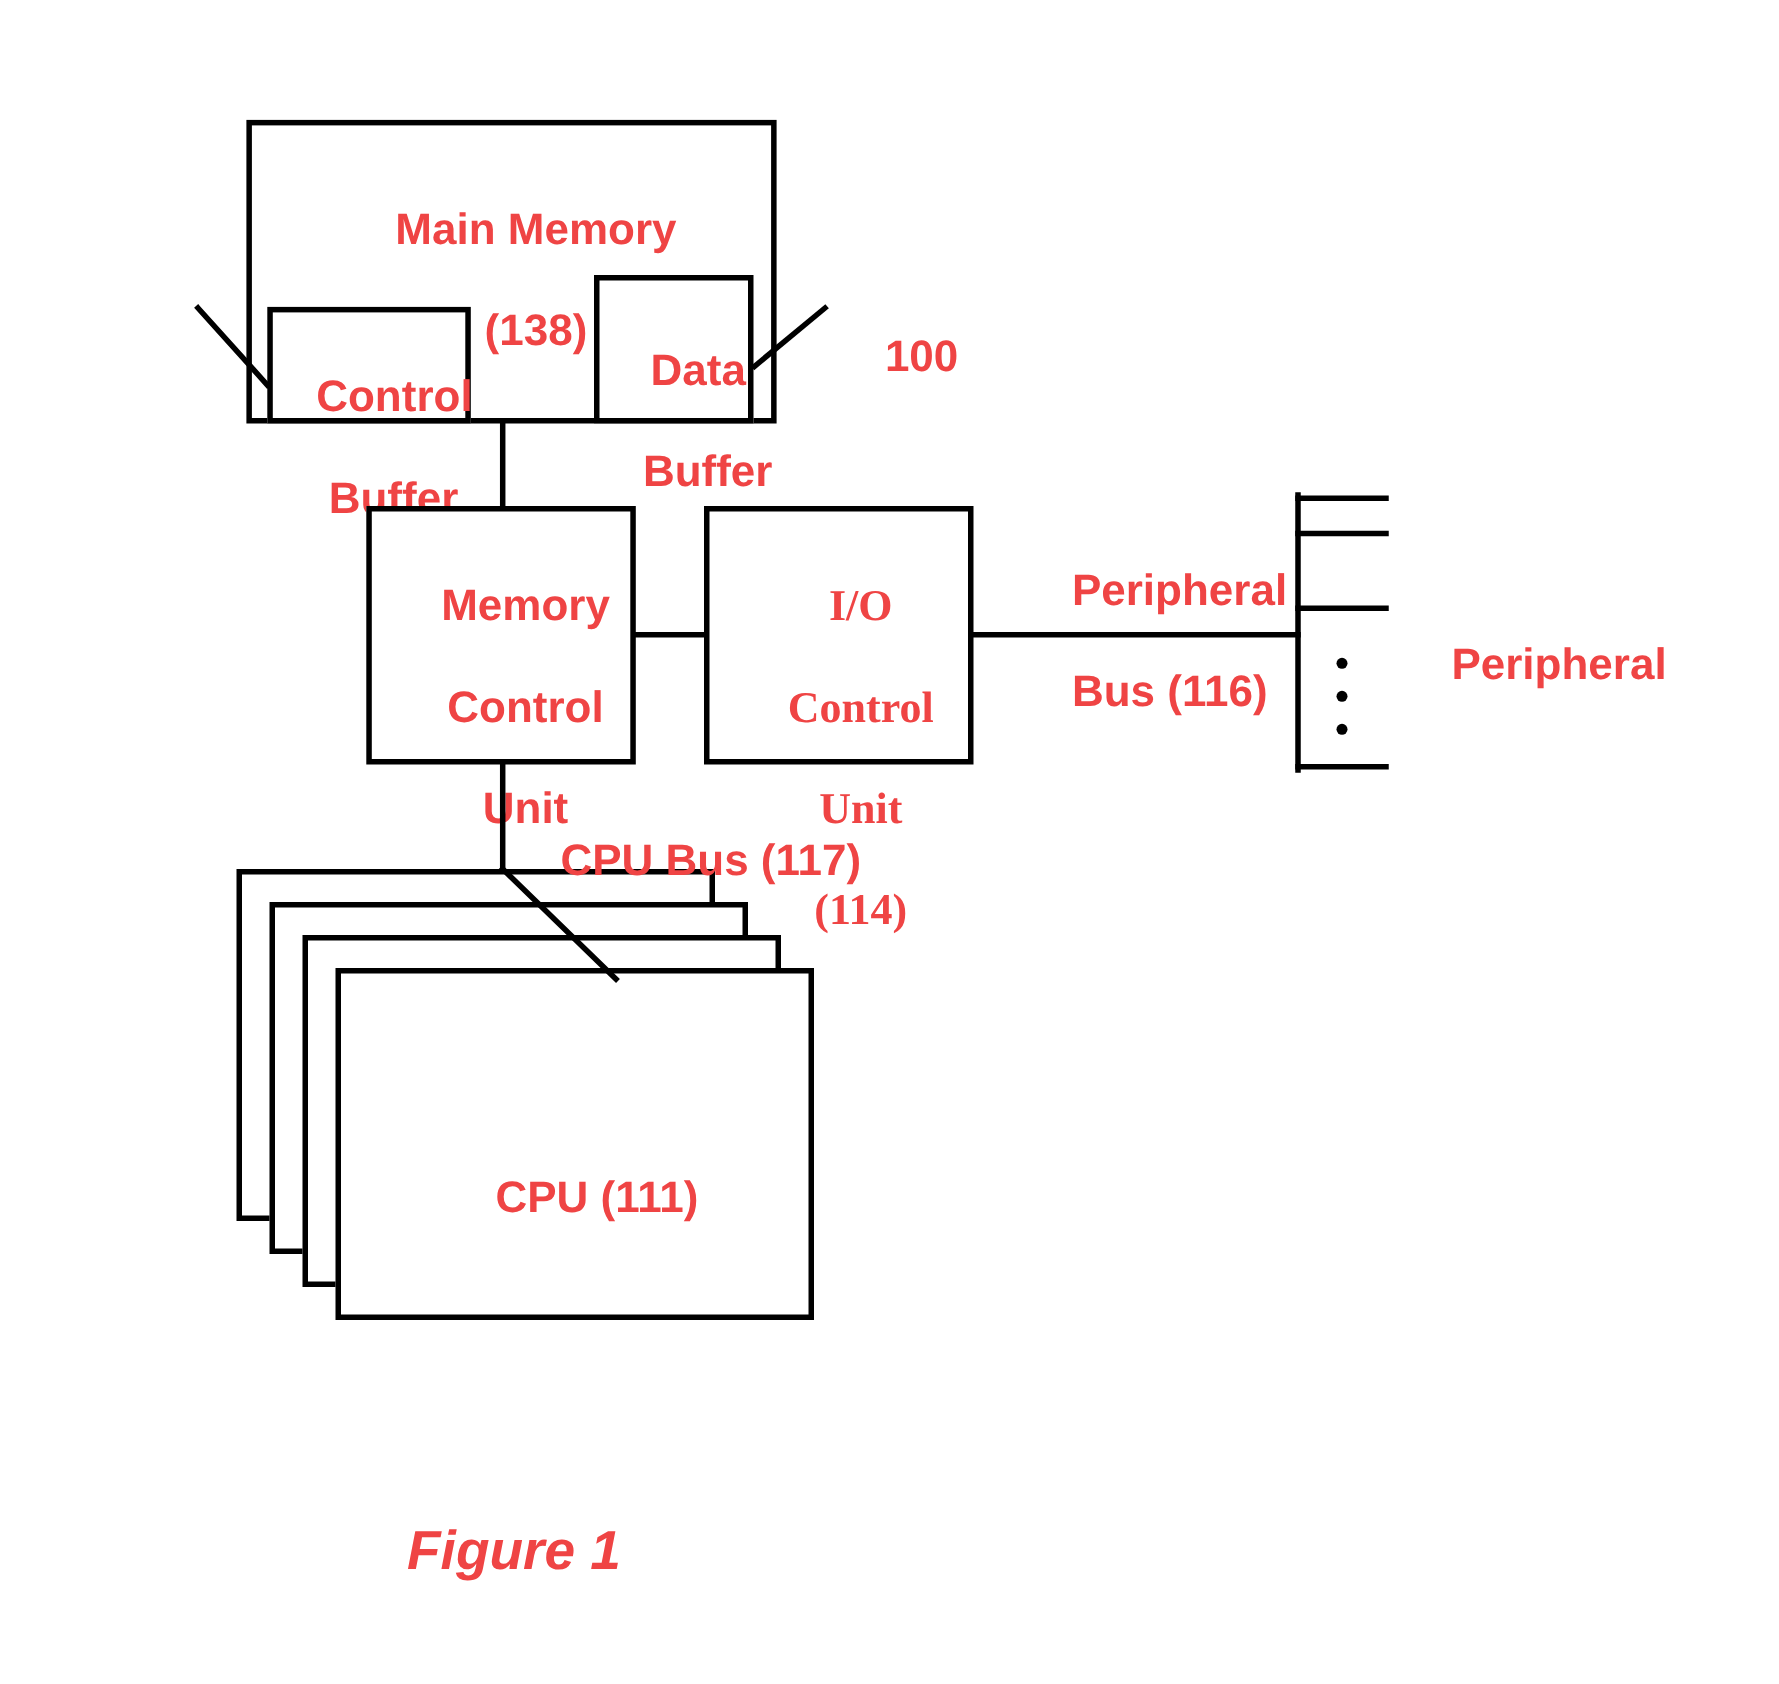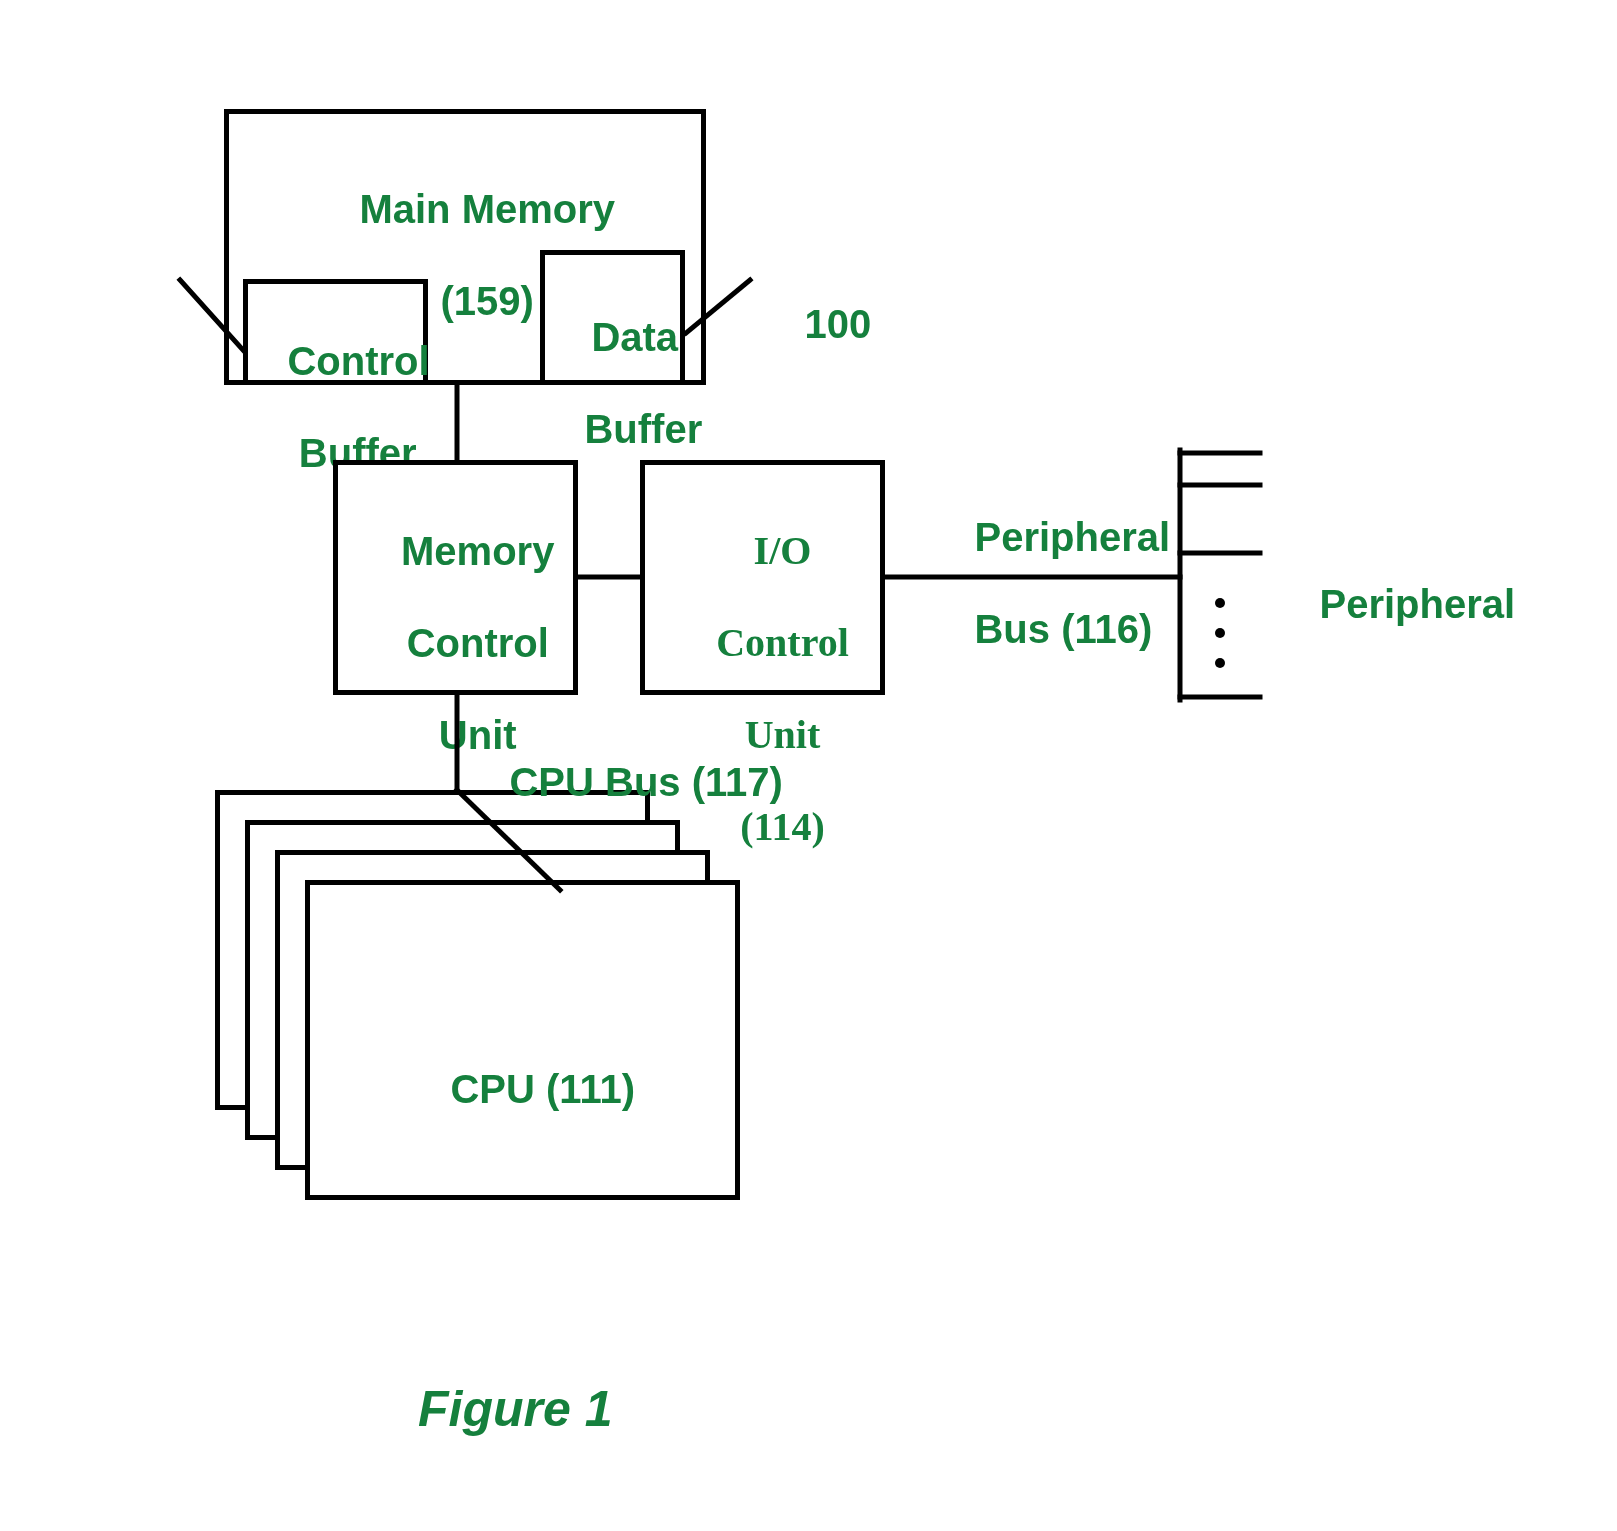--- a/index.html
+++ b/index.html
@@ -1,21 +1,21 @@
 <!DOCTYPE html>
 <html><head>
 <meta charset="utf-8">
 <style>
   html,body{margin:0;padding:0;background:#fff;}
   .canvas{
     position:relative;
     width:1617px;
     height:1531px;
     font-family:Arial,Helvetica,sans-serif;
-    color:#15803d;
+    color:#ef4444;
   }
   .box{
     position:absolute;
     border:5px solid #000;
     background:#fff;
     box-sizing:border-box;
   }
   .label{
     position:absolute;
     font-size:40px;
@@ -34,32 +34,31 @@
     position:absolute;
     left:0;top:0;
     width:1617px;height:1531px;
     pointer-events:none;
   }
   .figcap{
     position:absolute;
     font-size:50px;
     font-weight:700;
     font-style:italic;
-    margin-left:48px;
   }
 </style>
 </head>
 <body>
 
 <div class="canvas">
 
   <div class="box" style="left:224px; top:109px; width:482px; height:276px;"></div>
   <div class="label" style="left:224px; top:140px; width:482px;">
     <span>Main Memory</span><br>
-    <span>(159)</span>
+    <span>(138)</span>
   </div>
 
   <div class="box" style="left:243px; top:279px; width:185px; height:106px;"></div>
   <div class="label" style="left:243px; top:292px; width:185px;">
     <span>Control</span><br>
     <span>Buffer</span>
   </div>
 
   <div class="box" style="left:540px; top:250px; width:145px; height:135px;"></div>
   <div class="label" style="left:540px; top:268px; width:145px;">

